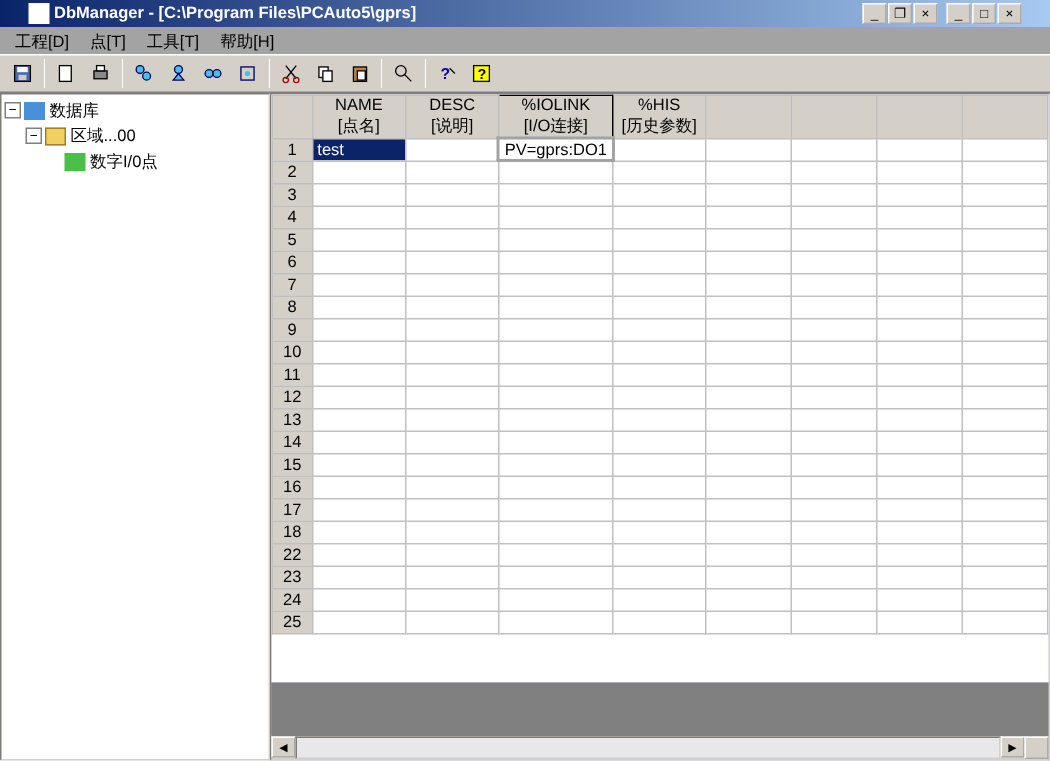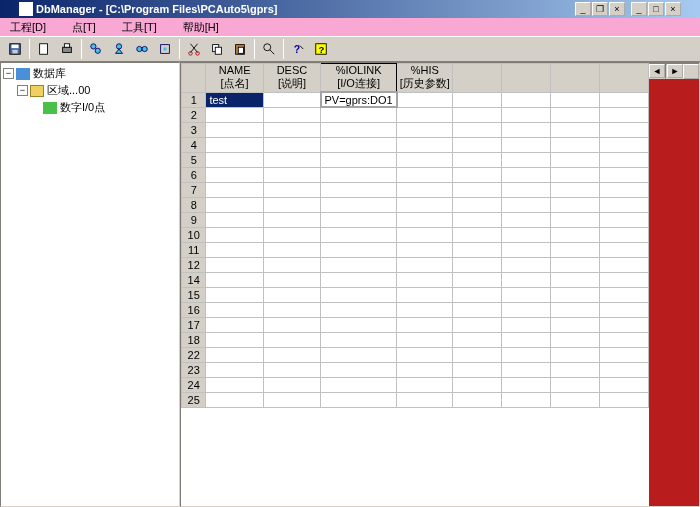--- a/index.html
+++ b/index.html
@@ -2,35 +2,35 @@
 <html><head>
 <meta charset="utf-8">
 <style>
 * { margin: 0; padding: 0; box-sizing: border-box; }
 body { font-family: Tahoma, "Microsoft YaHei", sans-serif; font-size: 11px; background: #d4d0c8; width: 700px; height: 507px; overflow: hidden; }
 .titlebar { background: linear-gradient(to right, #0a246a, #a6caf0); color: white; height: 18px; display: flex; align-items: center; padding: 0 19px; }
 .titlebar-icon { width: 14px; height: 14px; background: #fff; margin-right: 3px; }
 .titlebar-text { flex: 1; font-weight: bold; font-size: 11px; }
 .window-controls { display: flex; gap: 1px; }
 .win-btn { width: 16px; height: 14px; background: #d4d0c8; border: 1px outset #fff; font-size: 9px; display: flex; align-items: center; justify-content: center; cursor: pointer; color: #000; }
-.menubar { background: #f9a8d4; height: 18px; display: flex; align-items: center; padding: 0 4px; gap: 14px; }
+.menubar { background: #a3a3a3; height: 18px; display: flex; align-items: center; padding: 0 4px; gap: 2px; }
 .menu-item { padding: 1px 6px; cursor: pointer; }
 .toolbar { background: #d4d0c8; height: 26px; border-top: 1px solid #fff; border-bottom: 1px solid #808080; display: flex; align-items: center; padding: 0 4px; gap: 1px; }
 .tb-btn { width: 22px; height: 22px; border: 1px solid transparent; display: flex; align-items: center; justify-content: center; cursor: pointer; font-size: 13px; }
 .tb-sep { width: 1px; height: 20px; background: #808080; border-right: 1px solid #fff; margin: 0 2px; }
 .workspace { display: flex; height: calc(100% - 62px); }
 .tree-panel { width: 180px; background: #fff; border: 1px inset #d4d0c8; overflow: auto; padding: 2px; }
 .tree-node { display: flex; align-items: center; padding: 1px 0; cursor: pointer; white-space: nowrap; }
 .tree-indent { display: inline-block; }
 .tree-toggle { width: 11px; height: 11px; border: 1px solid #808080; background: #fff; display: inline-flex; align-items: center; justify-content: center; font-size: 9px; line-height: 1; margin-right: 2px; cursor: pointer; }
 .tree-icon { width: 14px; height: 12px; display: inline-block; margin-right: 3px; }
 .fi-db { background: #4a90d9; }
 .fi-folder { background: #f0d060; border: 1px solid #a08020; }
 .fi-leaf { background: #4ac04a; }
-.grid-panel { flex: 1; display: flex; flex-direction: row; border: 1px inset #d4d0c8; background: #b91c1c; }
+.grid-panel { flex: 1; display: flex; flex-direction: column; border: 1px inset #d4d0c8; background: #c4b5fd; }
 .grid-scroll { flex: 1; overflow: hidden; background: #fff; }
 table.grid { border-collapse: collapse; table-layout: fixed; }
 .grid th, .grid td { border: 1px solid #c0c0c0; font-size: 11px; text-align: center; font-weight: normal; }
 .grid th { background: #d4d0c8; height: 24px; }
 .grid th.sel { border: 1px solid #000; }
 .grid .rowhdr { background: #d4d0c8; width: 30px; text-align: center; }
 .grid td.cell { height: 15px; text-align: left; padding: 0 3px; background: #fff; }
 .grid td.selcell { background: #0a246a; color: #fff; }
 .grid td.editcell { border: 2px solid #a3a3a3; }
 .col-corner { width: 30px; }
@@ -329,20 +329,31 @@
               <td class="cell"></td>
               <td class="cell"></td>
               <td class="cell"></td>
               <td class="cell"></td>
               <td class="cell"></td>
               <td class="cell"></td>
               <td class="cell"></td>
               <td class="cell"></td>
             </tr>
             <tr>
+              <td class="rowhdr">13</td>
+              <td class="cell"></td>
+              <td class="cell"></td>
+              <td class="cell"></td>
+              <td class="cell"></td>
+              <td class="cell"></td>
+              <td class="cell"></td>
+              <td class="cell"></td>
+              <td class="cell"></td>
+            </tr>
+            <tr>
               <td class="rowhdr">14</td>
               <td class="cell"></td>
               <td class="cell"></td>
               <td class="cell"></td>
               <td class="cell"></td>
               <td class="cell"></td>
               <td class="cell"></td>
               <td class="cell"></td>
               <td class="cell"></td>
             </tr>

